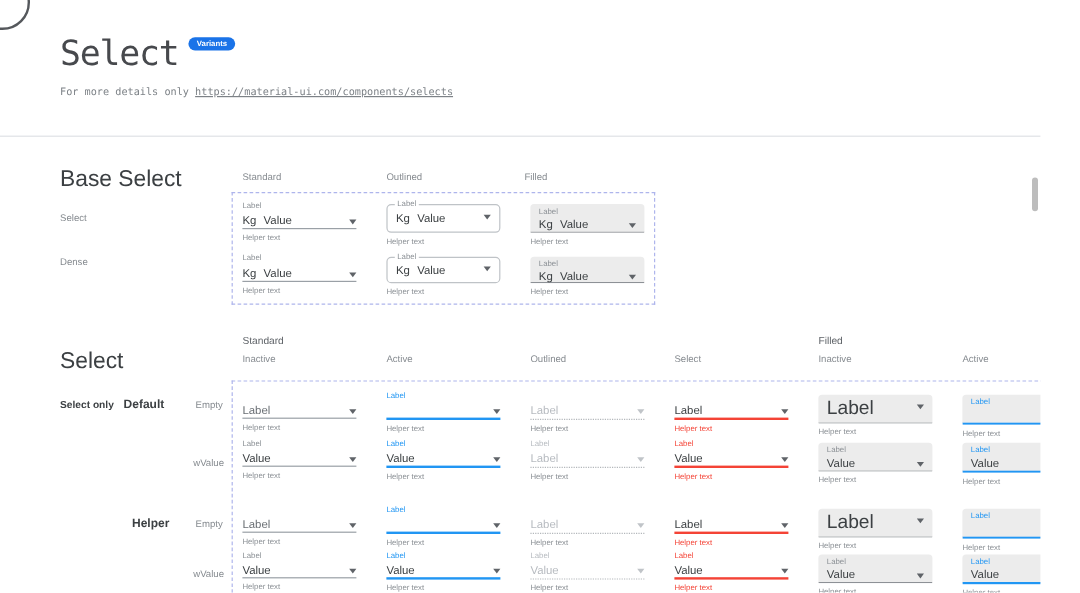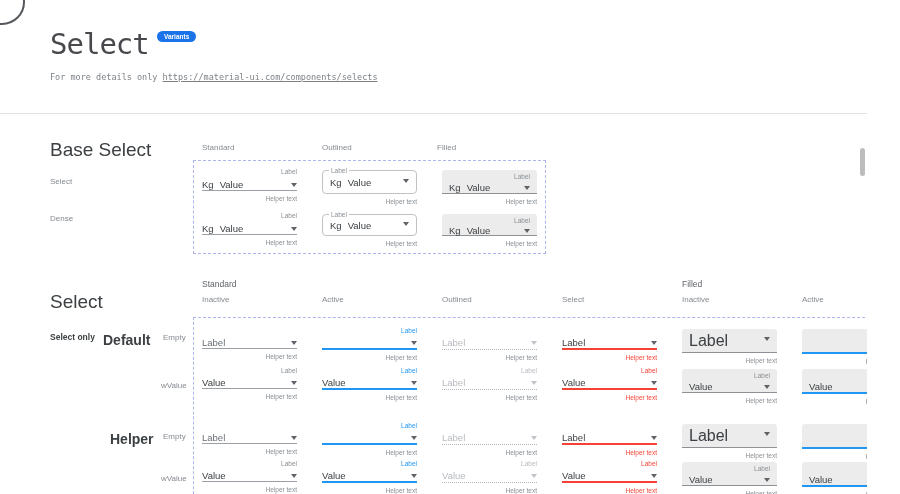--- a/index.html
+++ b/index.html
@@ -17,27 +17,27 @@
   .subtitle a{color:#7d8287;text-decoration:underline;}
   .divider{position:absolute;left:0;top:113px;width:900px;height:1px;background:#dfe1e5;}
   
   .sb-thumb{position:absolute;right:2px;top:148px;width:5px;height:28px;background:#bdbdbd;border-radius:3px;}
   
   .h2{position:absolute;font-size:19px;color:#3c4043;}
   .colhead{position:absolute;font-size:8px;color:#868b90;}
   .grouphead{position:absolute;font-size:8.5px;color:#5f6368;}
   .rowlabel{position:absolute;font-size:8px;color:#868b90;}
   .rowlabel.strong{font-size:8.5px;color:#3c4043;font-weight:bold;}
-  .rowlabel.mid{font-size:14px;color:#3c4043;font-weight:bold;}
+  .rowlabel.mid{font-size:10px;color:#3c4043;font-weight:bold;}
   
   .dash1{position:absolute;left:193px;top:160px;width:351px;height:92px;border:1px dashed #aeb5ec;}
   .dash2{position:absolute;left:193px;top:317px;width:720px;height:200px;border:1px dashed #aeb5ec;}
   
   .row{position:absolute;display:flex;}
-  .slot{width:120px;flex:0 0 120px;text-align:right;}
+  .slot{width:120px;flex:0 0 120px;}
   
   .sel{width:95px;}
   .mini{font-size:6.5px;height:9px;line-height:9px;color:#8a8f94;}
   .mini.blue{color:#2196f3;}
   .mini.red{color:#f44336;}
   .mini.dis{color:#b7bbc0;}
   .ctl{display:flex;align-items:flex-end;justify-content:space-between;height:13px;font-size:9.5px;color:#3c4043;}
   .val{white-space:nowrap;}
   .val .kg{margin-right:6px;}
   .val.ph{color:#6a6f74;}

